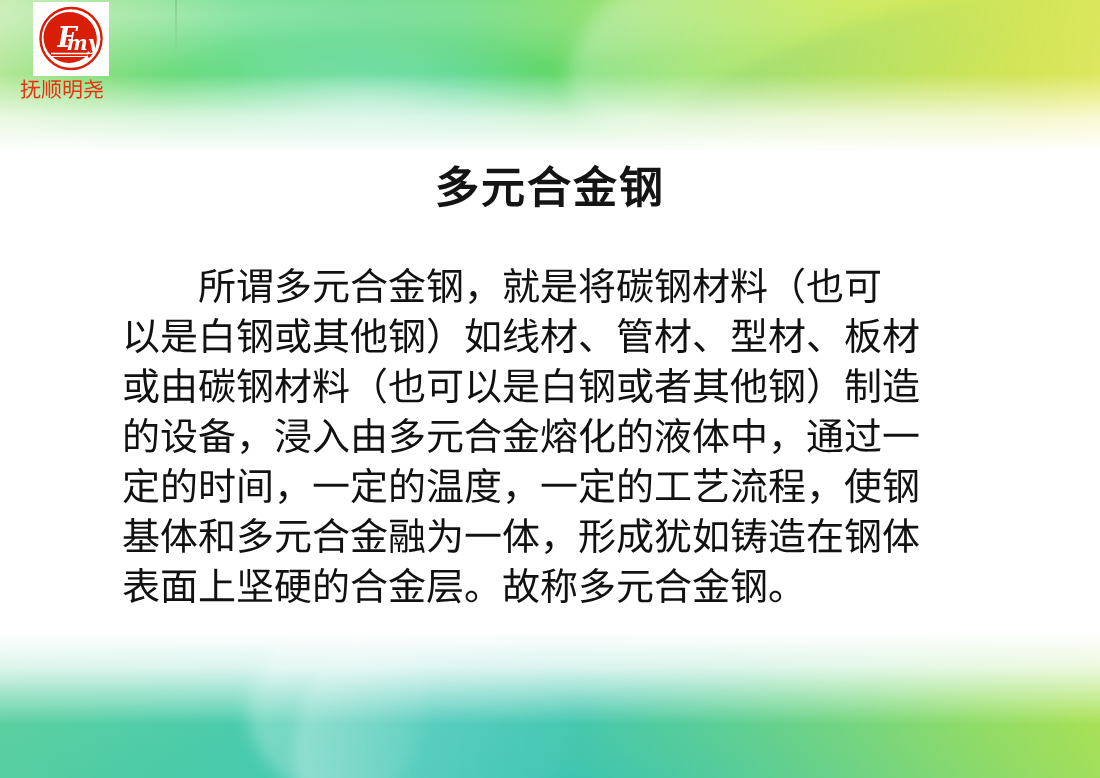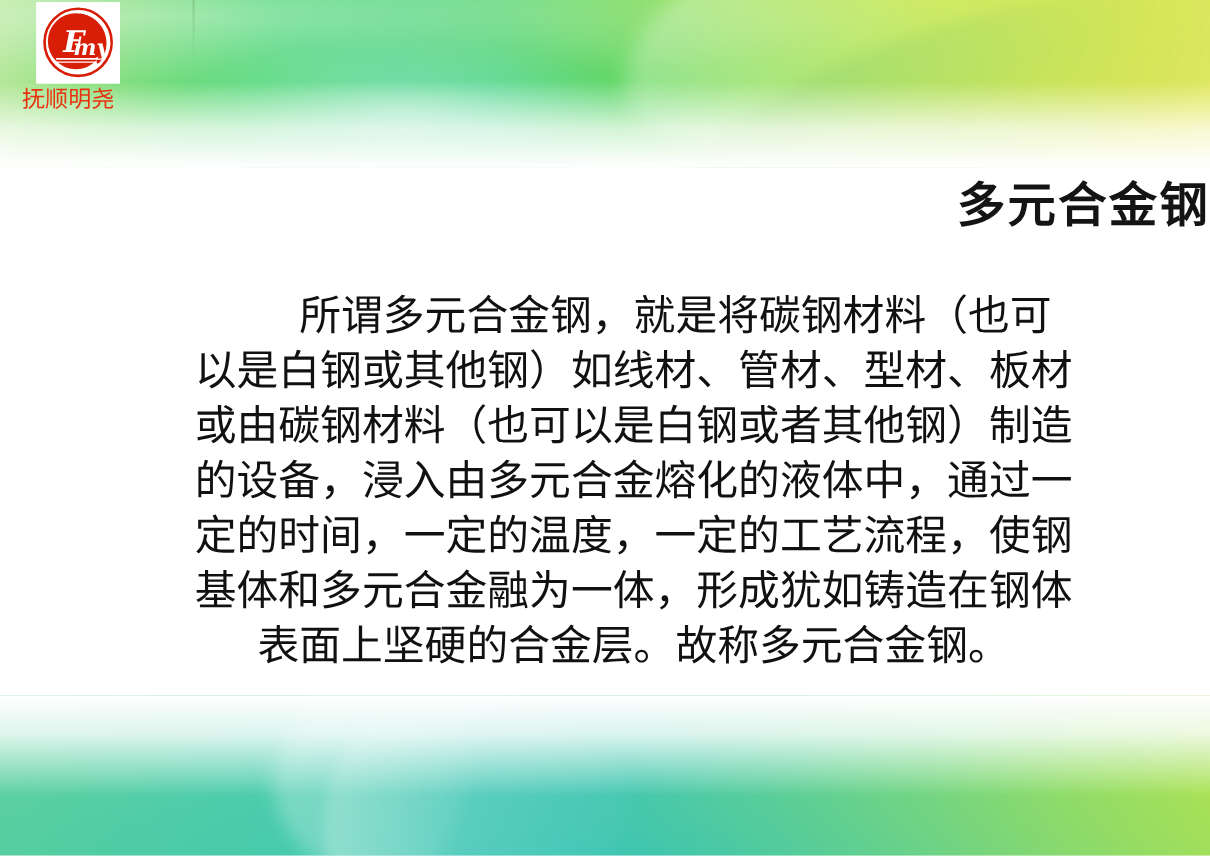--- a/index.html
+++ b/index.html
@@ -176,39 +176,39 @@
     left: 0; top: 0;
     width: 1100px;
     height: 778px;
     z-index: 5;
   }
   .slide-title {
     position: absolute;
     left: 0;
     top: 166px;
     width: 1100px;
-    text-align: right;
+    text-align: center;
     font-family: "DejaVu Sans", "Liberation Sans", sans-serif;
     font-size: 44px;
     font-weight: 700;
     color: #141414;
     letter-spacing: 2px;
     line-height: 1;
   }
   .body-text {
     position: absolute;
     left: 122px;
     top: 262px;
     width: 908px;
     font-family: "DejaVu Sans", "Liberation Sans", sans-serif;
     font-size: 38px;
     font-weight: 400;
     color: #111111;
     line-height: 50px;
-    text-align: center;
+    text-align: left;
     letter-spacing: 0px;
     white-space: pre-line;
   }
 </style>
 </head>
 <body>
 
 <div class="slide">
 
   <div class="band-top">

